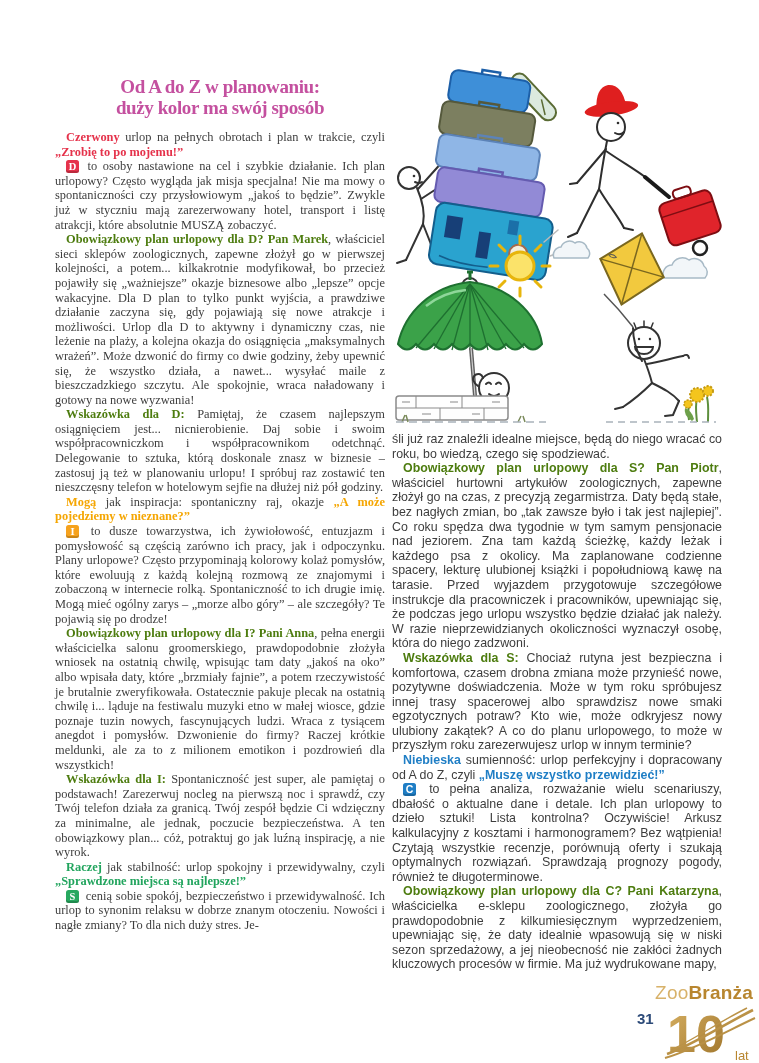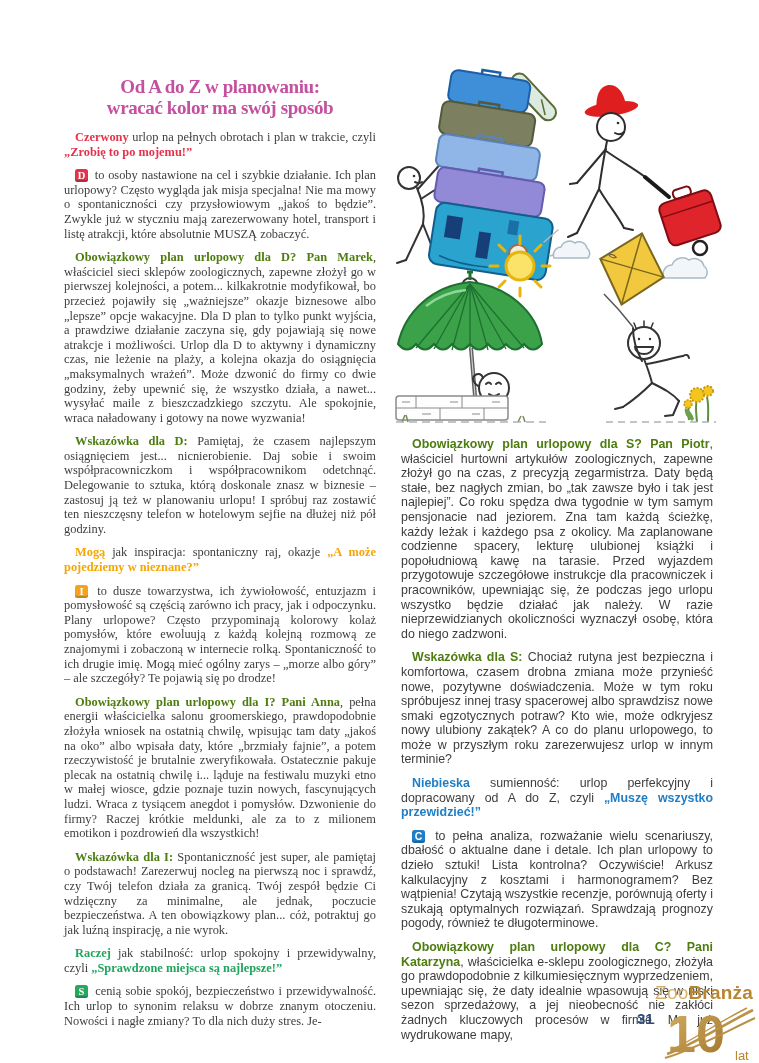--- a/index.html
+++ b/index.html
@@ -9,21 +9,21 @@
   }
   
   .col{position:absolute;width:330px;}
   .col-left{left:55px;top:76px;font-family:Liberation Serif, serif;}
   .col-right{left:392px;top:56px;}
   .article-title{
     margin:0 0 12px 0;text-align:center;font-weight:bold;
     font-size:19px;line-height:21px;letter-spacing:-0.4px;color:#c4509f;
   }
   .para{
-    margin:9px;text-align:justify;text-indent:11px;
+    margin:0;text-align:justify;text-indent:11px;
     font-size:12.4px;line-height:14.6px;color:#3d3d3d;
   }
   .para.no-indent{text-indent:0;}
   .seg{white-space:pre-wrap;}
   .seg-plain{color:#3d3d3d;}
   .seg-bold{font-weight:bold;color:#4d7c0f;}
   .seg-red{font-weight:bold;color:#e5324b;}
   .seg-yellow{font-weight:bold;color:#f5a602;}
   .seg-green{font-weight:bold;color:#21a45d;}
   .seg-blue{font-weight:bold;color:#1f7ec5;}
@@ -45,21 +45,21 @@
   .page-number{position:absolute;left:637px;top:1010px;font-size:15px;font-weight:bold;color:#2c4a78;}
   .ten-lat{position:absolute;right:2px;top:1000px;width:94px;height:62px;}
 </style>
 </head>
 <body>
 
 <div class="page">
 
   <div class="col col-left">
     <h1 class="article-title"><span>Od A do Z w planowaniu:</span><br>
-      <span>wracać kolor ma swój sposób</span></h1>
+      <span>duży kolor ma swój sposób</span></h1>
     <div>
         <p class="para"><span class="seg seg-red">Czerwony</span><span class="seg seg-plain"> urlop na pełnych obrotach i plan w trakcie, czyli </span><span class="seg seg-red">„Zrobię to po mojemu!”</span></p>
         <p class="para"><span class="badge badge-red">D</span><span class="seg seg-plain"> to osoby nastawione na cel i szybkie działanie. Ich plan urlopowy? Często wygląda jak misja specjalna! Nie ma mowy o spontaniczności czy przysłowiowym „jakoś to będzie”. Zwykle już w styczniu mają zarezerwowany hotel, transport i listę atrakcji, które absolutnie MUSZĄ zobaczyć.</span></p>
         <p class="para"><span class="seg seg-bold">Obowiązkowy plan urlopowy dla D? Pan Marek</span><span class="seg seg-plain">, właściciel sieci sklepów zoologicznych, zapewne złożył go w pierwszej kolejności, a potem... kilkakrotnie modyfikował, bo przecież pojawiły się „ważniejsze” okazje biznesowe albo „lepsze” opcje wakacyjne. Dla D plan to tylko punkt wyjścia, a prawdziwe działanie zaczyna się, gdy pojawiają się nowe atrakcje i możliwości. Urlop dla D to aktywny i dynamiczny czas, nie leżenie na plaży, a kolejna okazja do osiągnięcia „maksymalnych wrażeń”. Może dzwonić do firmy co dwie godziny, żeby upewnić się, że wszystko działa, a nawet... wysyłać maile z bieszczadzkiego szczytu. Ale spokojnie, wraca naładowany i gotowy na nowe wyzwania!</span></p>
         <p class="para"><span class="seg seg-bold">Wskazówka dla D:</span><span class="seg seg-plain"> Pamiętaj, że czasem najlepszym osiągnięciem jest... nicnierobienie. Daj sobie i swoim współpracowniczkom i współpracownikom odetchnąć. Delegowanie to sztuka, którą doskonale znasz w biznesie – zastosuj ją też w planowaniu urlopu! I spróbuj raz zostawić ten nieszczęsny telefon w hotelowym sejfie na dłużej niż pół godziny.</span></p>
         <p class="para"><span class="seg seg-yellow">Mogą</span><span class="seg seg-plain"> jak inspiracja: spontaniczny raj, okazje </span><span class="seg seg-yellow">„A może pojedziemy w nieznane?”</span></p>
         <p class="para"><span class="badge badge-yellow">I</span><span class="seg seg-plain"> to dusze towarzystwa, ich żywiołowość, entuzjazm i pomysłowość są częścią zarówno ich pracy, jak i odpoczynku. Plany urlopowe? Często przypominają kolorowy kolaż pomysłów, które ewoluują z każdą kolejną rozmową ze znajomymi i zobaczoną w internecie rolką. Spontaniczność to ich drugie imię. Mogą mieć ogólny zarys – „morze albo góry” – ale szczegóły? Te pojawią się po drodze!</span></p>
         <p class="para"><span class="seg seg-bold">Obowiązkowy plan urlopowy dla I? Pani Anna</span><span class="seg seg-plain">, pełna energii właścicielka salonu groomerskiego, prawdopodobnie złożyła wniosek na ostatnią chwilę, wpisując tam daty „jakoś na oko” albo wpisała daty, które „brzmiały fajnie”, a potem rzeczywistość je brutalnie zweryfikowała. Ostatecznie pakuje plecak na ostatnią chwilę i... ląduje na festiwalu muzyki etno w małej wiosce, gdzie poznaje tuzin nowych, fascynujących ludzi. Wraca z tysiącem anegdot i pomysłów. Dzwonienie do firmy? Raczej krótkie meldunki, ale za to z milionem emotikon i pozdrowień dla wszystkich!</span></p>
         <p class="para"><span class="seg seg-bold">Wskazówka dla I:</span><span class="seg seg-plain"> Spontaniczność jest super, ale pamiętaj o podstawach! Zarezerwuj nocleg na pierwszą noc i sprawdź, czy Twój telefon działa za granicą. Twój zespół będzie Ci wdzięczny za minimalne, ale jednak, poczucie bezpieczeństwa. A ten obowiązkowy plan... cóż, potraktuj go jak luźną inspirację, a nie wyrok.</span></p>
         <p class="para"><span class="seg seg-green">Raczej</span><span class="seg seg-plain"> jak stabilność: urlop spokojny i przewidywalny, czyli </span><span class="seg seg-green">„Sprawdzone miejsca są najlepsze!”</span></p>
@@ -209,20 +209,21 @@
           <path d="M305,366 C304,356 303,350 305,343 M316,366 C316,356 317,350 315,341 M297,364 C296,358 296,354 297,350" stroke="#5d8f3c" stroke-width="2" fill="none"></path>
           <path d="M300,365 q-9,-6 -7,-13 q7,3 9,11 z" fill="#6da04a"></path>
           <circle cx="305" cy="339" r="7" fill="#f4c51d" stroke="#c59a12" stroke-width="2" stroke-dasharray="2,1.6"></circle>
           <circle cx="316" cy="335" r="5" fill="#f4c51d" stroke="#c59a12" stroke-width="2" stroke-dasharray="2,1.6"></circle>
           <circle cx="296" cy="348" r="4" fill="#f4c51d" stroke="#c59a12" stroke-width="1.5" stroke-dasharray="2,1.4"></circle>
         </g>
         <path d="M214,366 h110" stroke="#a9b2ba" stroke-width="1.5" stroke-dasharray="7,5" fill="none"></path>
       </g>
     </svg>
     <div>
+        <p class="para no-indent"><span class="seg seg-plain">śli już raz znaleźli idealne miejsce, będą do niego wracać co roku, bo wiedzą, czego się spodziewać.</span></p>
         <p class="para"><span class="seg seg-bold">Obowiązkowy plan urlopowy dla S? Pan Piotr</span><span class="seg seg-plain">, właściciel hurtowni artykułów zoologicznych, zapewne złożył go na czas, z precyzją zegarmistrza. Daty będą stałe, bez nagłych zmian, bo „tak zawsze było i tak jest najlepiej”. Co roku spędza dwa tygodnie w tym samym pensjonacie nad jeziorem. Zna tam każdą ścieżkę, każdy leżak i każdego psa z okolicy. Ma zaplanowane codzienne spacery, lekturę ulubionej książki i popołudniową kawę na tarasie. Przed wyjazdem przygotowuje szczegółowe instrukcje dla pracowniczek i pracowników, upewniając się, że podczas jego urlopu wszystko będzie działać jak należy. W razie nieprzewidzianych okoliczności wyznaczył osobę, która do niego zadzwoni.</span></p>
         <p class="para"><span class="seg seg-bold">Wskazówka dla S:</span><span class="seg seg-plain"> Chociaż rutyna jest bezpieczna i komfortowa, czasem drobna zmiana może przynieść nowe, pozytywne doświadczenia. Może w tym roku spróbujesz innej trasy spacerowej albo sprawdzisz nowe smaki egzotycznych potraw? Kto wie, może odkryjesz nowy ulubiony zakątek? A co do planu urlopowego, to może w przyszłym roku zarezerwujesz urlop w innym terminie?</span></p>
         <p class="para"><span class="seg seg-blue">Niebieska</span><span class="seg seg-plain"> sumienność: urlop perfekcyjny i dopracowany od A do Z, czyli </span><span class="seg seg-blue">„Muszę wszystko przewidzieć!”</span></p>
         <p class="para"><span class="badge badge-blue">C</span><span class="seg seg-plain"> to pełna analiza, rozważanie wielu scenariuszy, dbałość o aktualne dane i detale. Ich plan urlopowy to dzieło sztuki! Lista kontrolna? Oczywiście! Arkusz kalkulacyjny z kosztami i harmonogramem? Bez wątpienia! Czytają wszystkie recenzje, porównują oferty i szukają optymalnych rozwiązań. Sprawdzają prognozy pogody, również te długoterminowe.</span></p>
         <p class="para"><span class="seg seg-bold">Obowiązkowy plan urlopowy dla C? Pani Katarzyna</span><span class="seg seg-plain">, właścicielka e-sklepu zoologicznego, złożyła go prawdopodobnie z kilkumiesięcznym wyprzedzeniem, upewniając się, że daty idealnie wpasowują się w niski sezon sprzedażowy, a jej nieobecność nie zakłóci żadnych kluczowych procesów w firmie. Ma już wydrukowane mapy,</span></p>
       </div>
   </div>
 
   <div class="zb-logo">
     <span class="zb-zoo">Zoo</span><span class="zb-branza">Branża</span>

